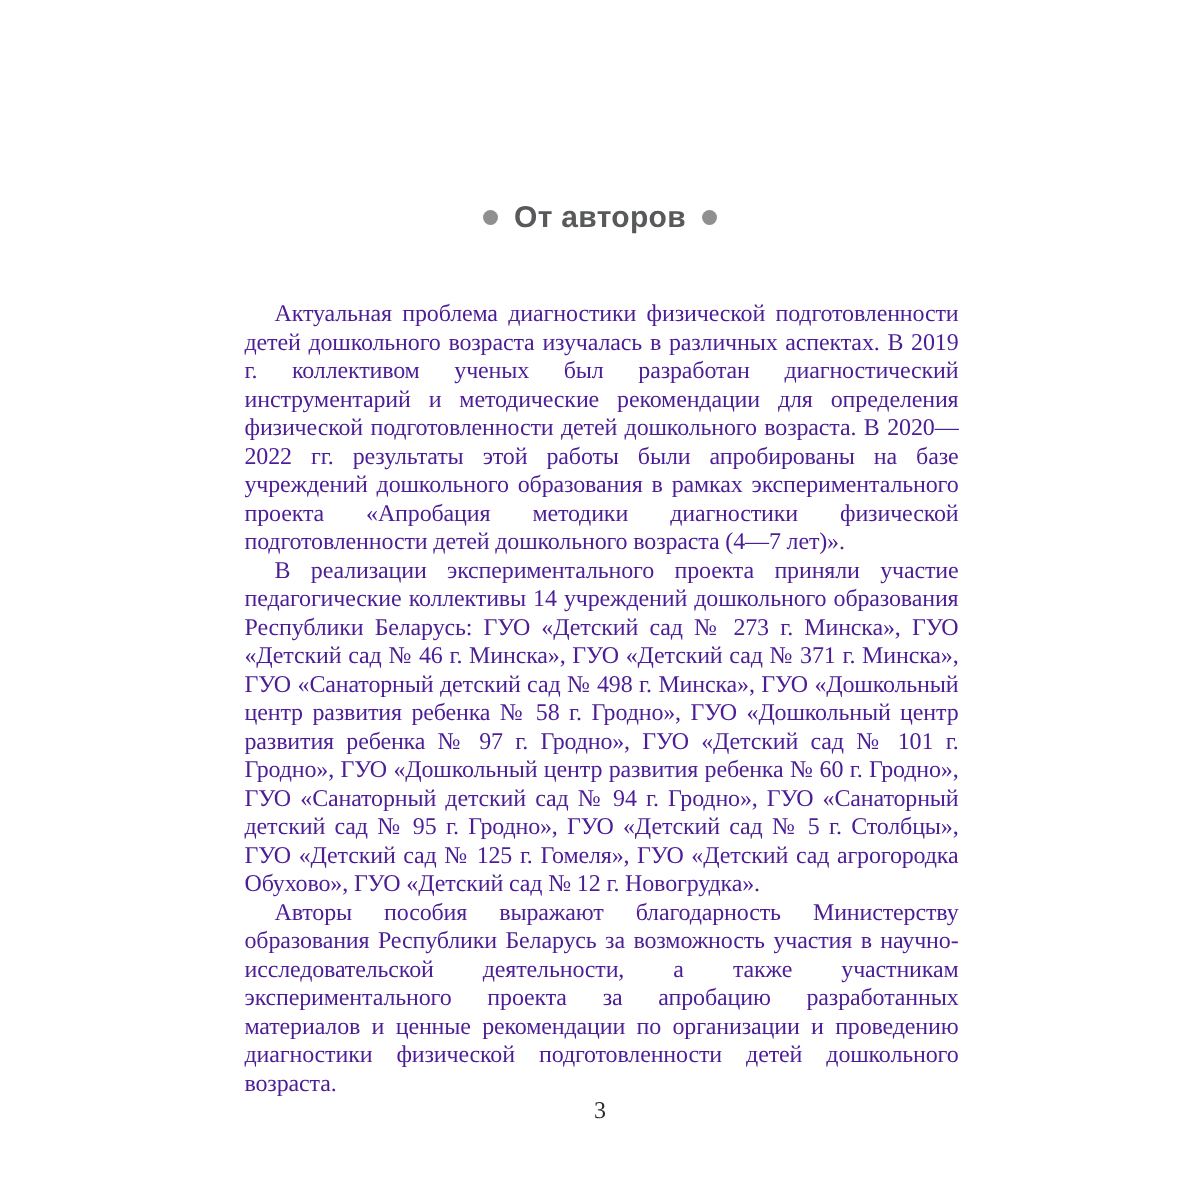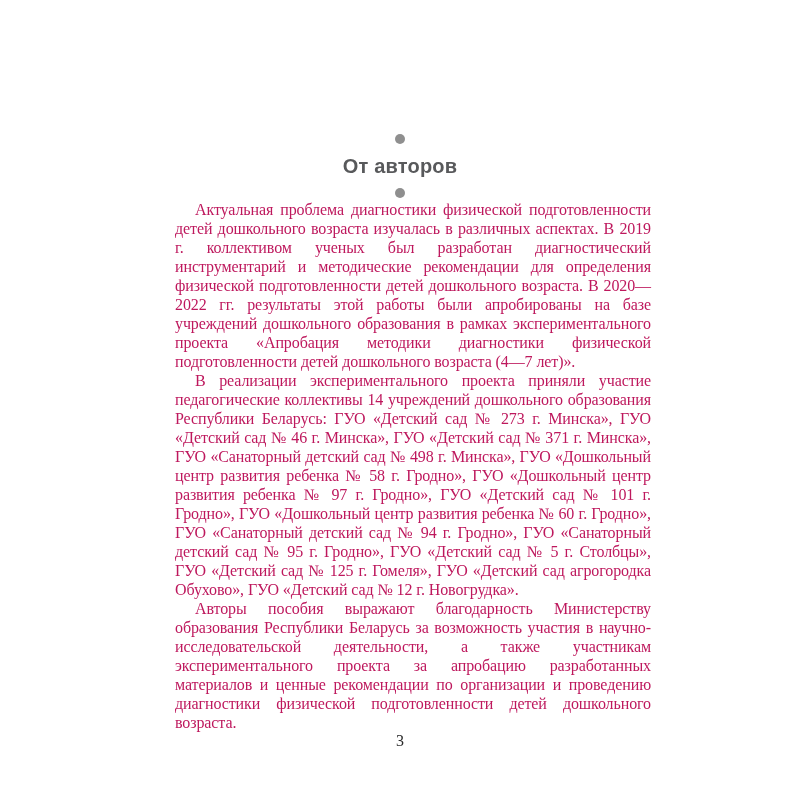--- a/index.html
+++ b/index.html
@@ -17,21 +17,20 @@
   }
   .heading {
     position: absolute;
     top: 134px;
     left: 0;
     width: 100%;
     display: flex;
     justify-content: center;
     align-items: center;
     gap: 11px;
-    flex-direction: column;
   }
   .heading-bullet {
     width: 10px;
     height: 10px;
     border-radius: 50%;
     background: #8f8f8f;
     flex: 0 0 auto;
   }
   .heading-title {
     font-family: "Liberation Sans", "DejaVu Sans", sans-serif;
@@ -42,23 +41,22 @@
     letter-spacing: 0.2px;
   }
   .text-block {
     position: absolute;
     top: 200px;
     left: 163px;
     width: 476px;
     text-align: justify;
     font-size: 16px;
     line-height: 19px;
-    color: #be185d;
+    color: #4c1d95;
     letter-spacing: -0.1px;
-    margin-left: 12px;
   }
   .text-block p {
     margin: 0;
     padding: 0;
     text-indent: 20px;
     hyphens: manual;
   }
   .page-number {
     position: absolute;
     top: 731px;

